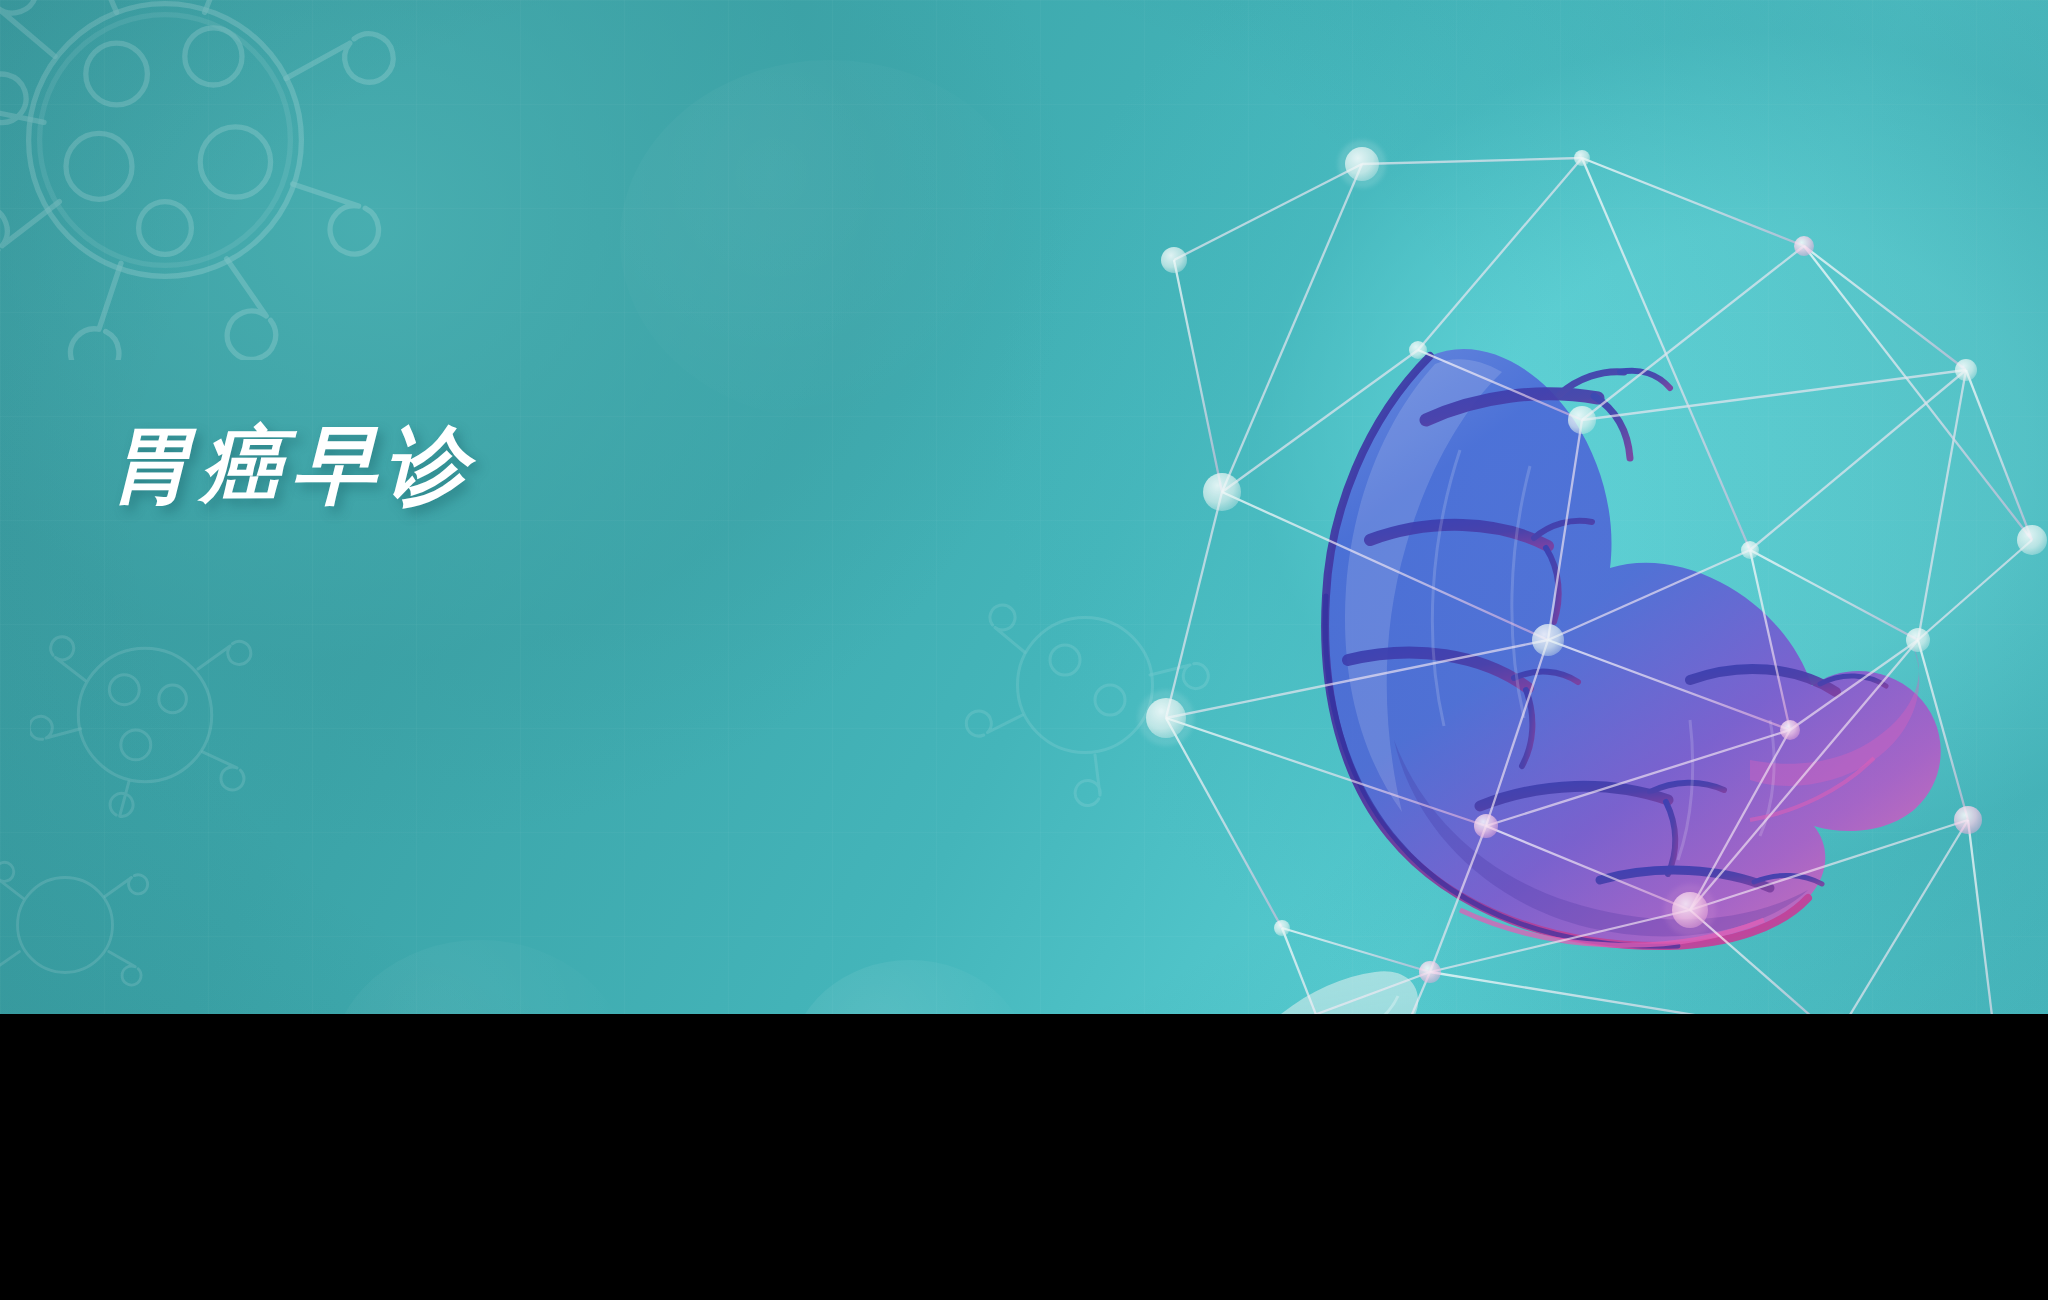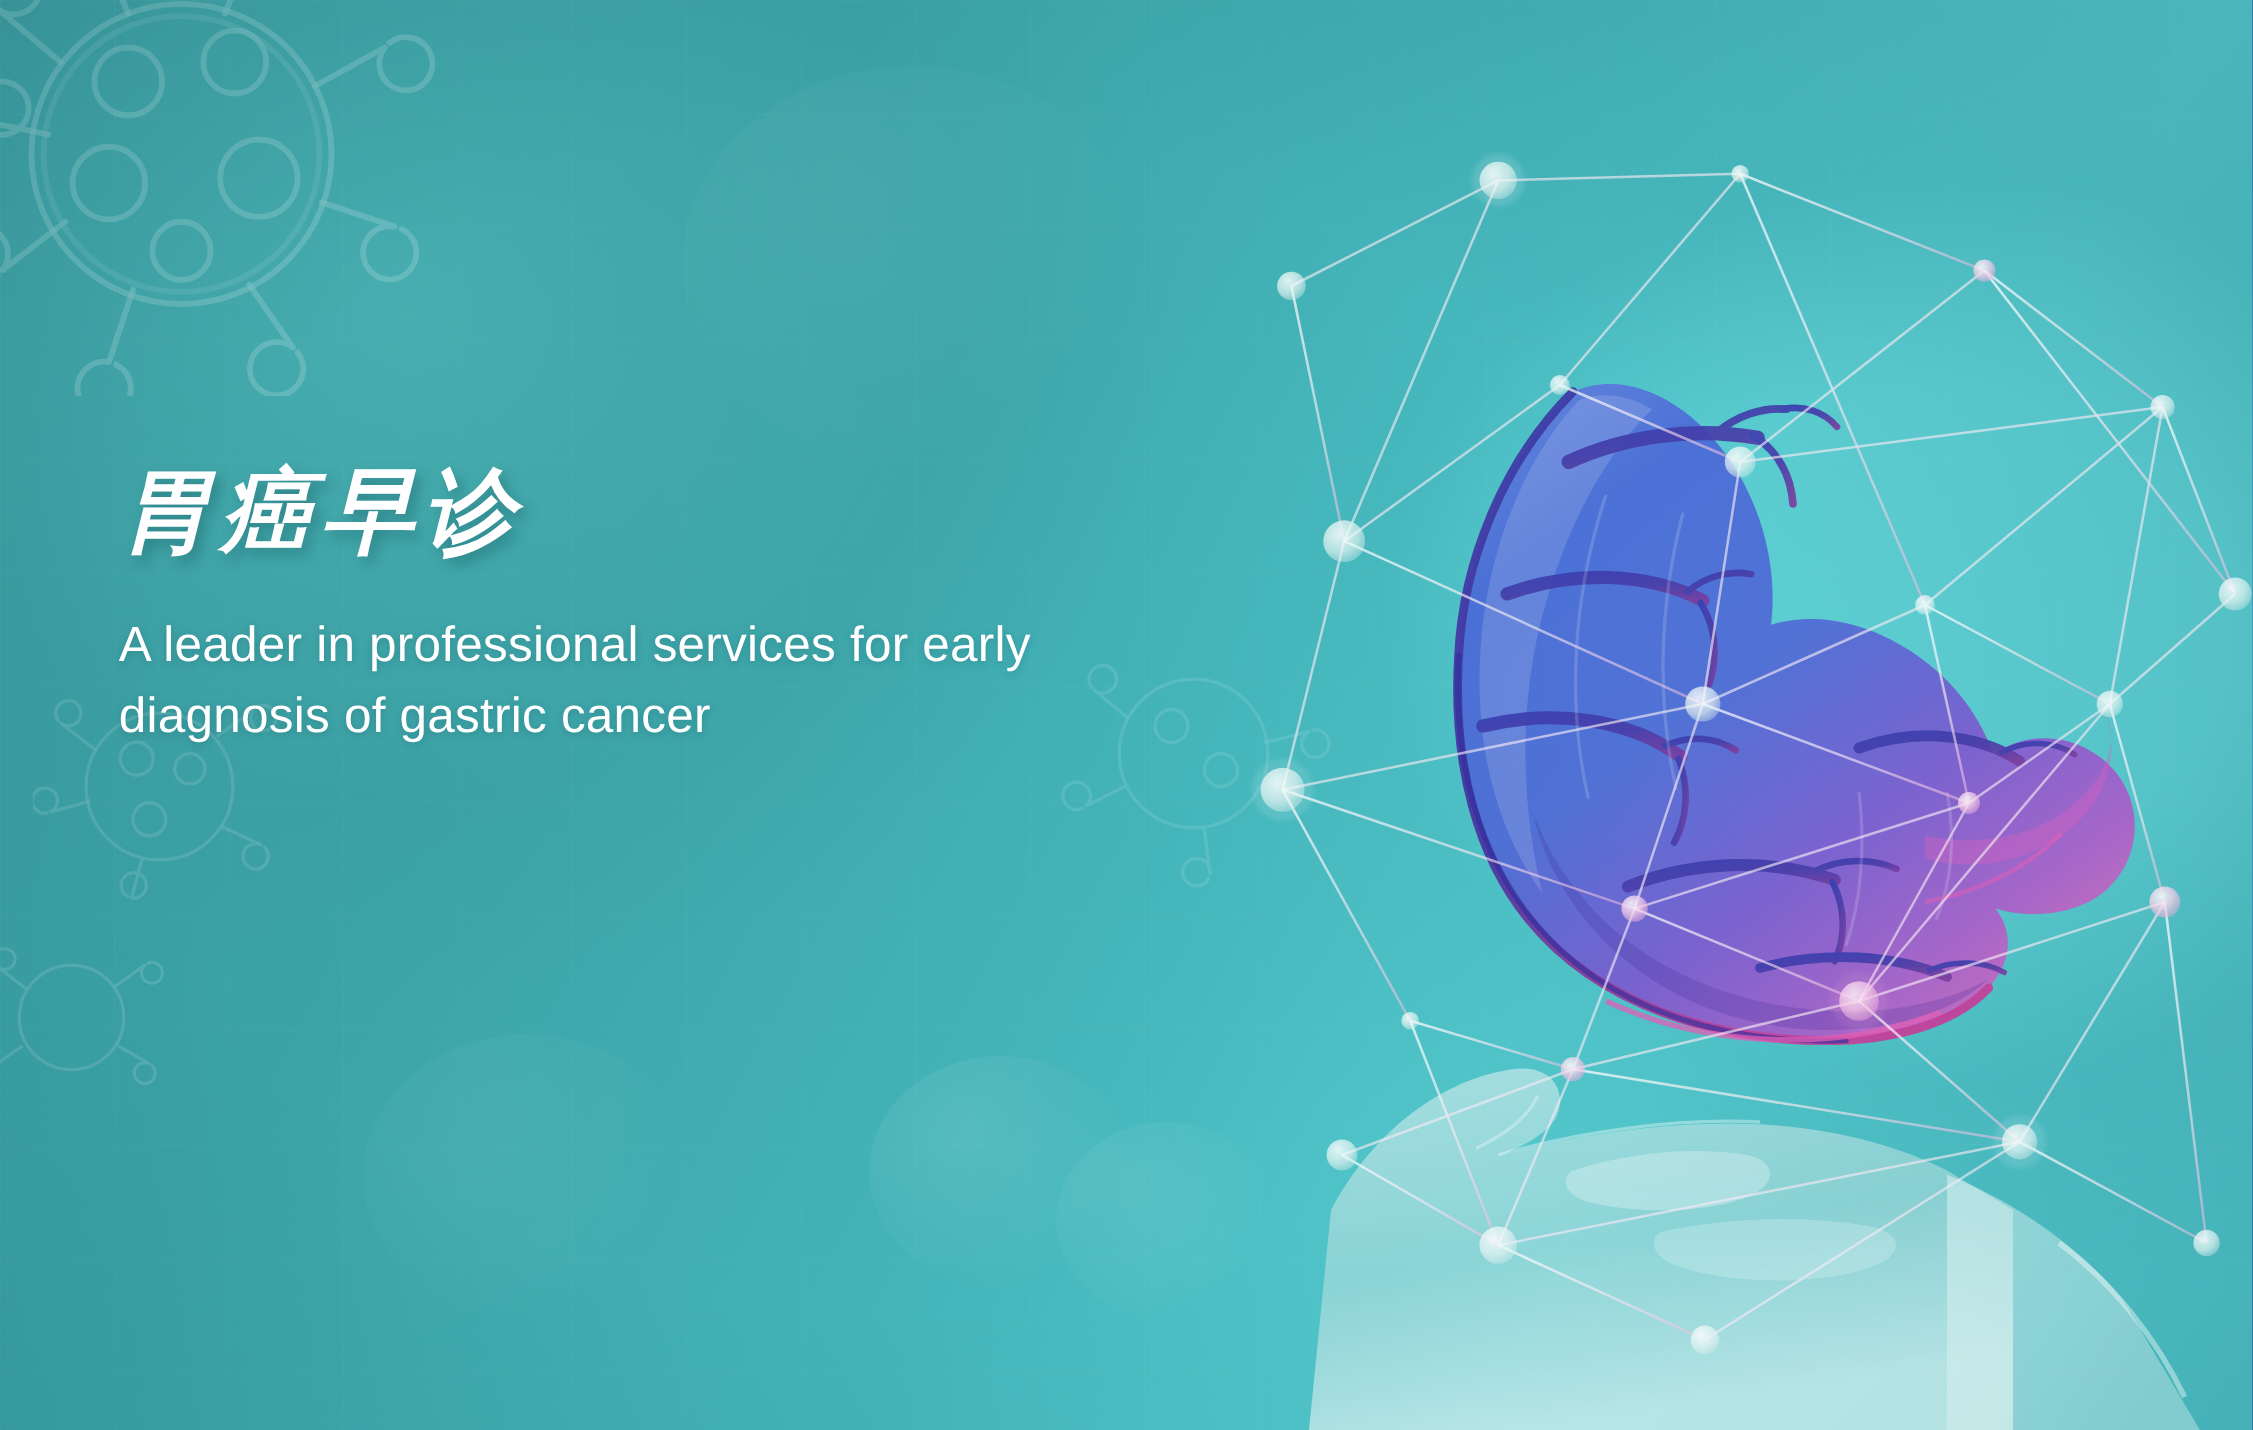--- a/index.html
+++ b/index.html
@@ -4,24 +4,24 @@
 <title>Banner</title>
 <style>
   html, body {
     margin: 0;
     padding: 0;
     background: #000;
   }
   #stage {
     position: relative;
     width: 2048px;
-    height: 1300px;
+    height: 1014px;
     overflow: hidden;
     font-family: "Liberation Sans", sans-serif;
-    background: #1d4ed8;
+    background: #15803d;
   }
 
   
   .bg-base {
     position: absolute;
     inset: 0;
     background:
       radial-gradient(ellipse 1100px 900px at 86% 44%, #5fd2d6 0%, rgba(95,210,214,0.85) 24%, rgba(72,186,192,0.45) 46%, rgba(58,160,166,0) 70%),
       radial-gradient(ellipse 900px 800px at 18% 22%, rgba(74,176,178,0.85) 0%, rgba(60,157,161,0.35) 55%, rgba(55,150,155,0) 78%),
       linear-gradient(118deg, #39989d 0%, #3ba3a7 28%, #44b5ba 54%, #57cdd2 74%, #4fc6cc 100%);
@@ -434,16 +434,15 @@
           <circle cx="706" cy="918" r="24" fill="rgba(255,255,255,0.26)"></circle>
         </g>
       </g>
     </svg>
   </div>
 
   <div class="text-block">
     <h1 class="cn-title">
       <span>胃癌早诊</span>
     </h1>
-    <p class="en-sub">A leader in professional services for early diagnosis of gastric cancer</p>
   </div>
 
 </div>
 
 </body></html>

